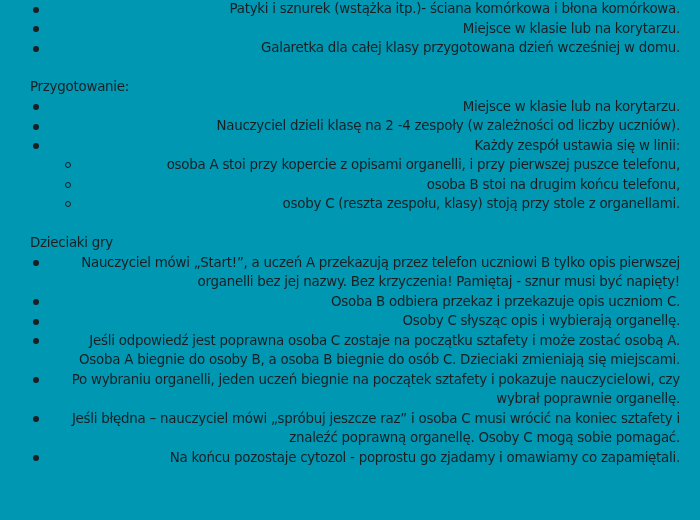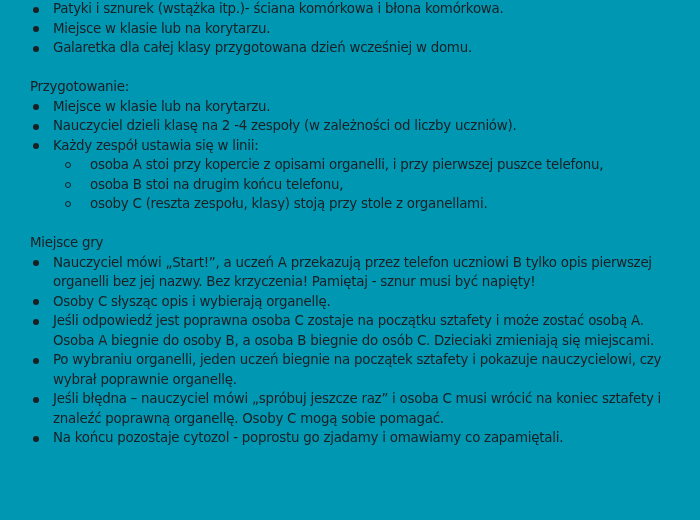--- a/index.html
+++ b/index.html
@@ -7,21 +7,21 @@
     width:700px; height:520px; overflow:hidden;
     background:#0097b2;
     color:#1a1f24;
     font-family:"DejaVu Sans", "Liberation Sans", sans-serif;
     font-size:13.4px;
     line-height:19.5px;
     letter-spacing:-0.25px;
   }
   .doc { position:relative; padding:0 20px 0 30px; }
   ul { margin:0; padding:0; list-style:none; }
-  li { position:relative; }
+  li { position:relative;text-align:right; }
   ul.l1 > li { padding-left:23px; }
   ul.l1 > li::before {
     content:""; position:absolute; left:3px; top:7.5px;
     width:6px; height:6px; border-radius:50%; background:#1a1f24;
   }
   ul.l2 { margin-left:0; }
   ul.l2 > li { padding-left:27px; margin-left:10px; }
   ul.l2 > li::before {
     content:""; position:absolute; left:2px; top:7px;
     width:4px; height:4px; border-radius:50%; border:1.3px solid #1a1f24;
@@ -52,23 +52,24 @@
       <ul class="l2">
         <li>osoba A stoi przy kopercie z opisami organelli, i przy pierwszej puszce telefonu,</li>
         <li>osoba B stoi na drugim końcu telefonu,</li>
         <li>osoby C (reszta zespołu, klasy)  stoją przy stole z organellami.</li>
       </ul>
     </li>
   </ul>
 
   <div class="gap"></div>
 
-  <span class="heading">Miejsce gry</span>
+  <span class="heading">Dzieciaki gry</span>
   <ul class="l1">
     <li>Nauczyciel mówi „Start!”, a uczeń A przekazują przez telefon uczniowi B tylko opis pierwszej organelli bez jej nazwy. Bez krzyczenia! Pamiętaj - sznur musi być napięty!</li>
+    <li>Osoba B odbiera przekaz i przekazuje opis uczniom C.</li>
     <li>Osoby C słysząc opis i wybierają organellę.</li>
     <li>Jeśli odpowiedź jest poprawna osoba C zostaje na początku sztafety i może zostać osobą A. Osoba A biegnie do osoby B, a osoba B biegnie do osób C. Dzieciaki zmieniają się miejscami.</li>
     <li>Po wybraniu organelli, jeden uczeń biegnie na początek sztafety i pokazuje nauczycielowi, czy wybrał poprawnie organellę.</li>
     <li>Jeśli błędna – nauczyciel mówi „spróbuj jeszcze raz” i osoba C musi wrócić na koniec sztafety i znaleźć poprawną organellę. Osoby C mogą sobie pomagać.</li>
     <li>Na końcu pozostaje cytozol - poprostu go zjadamy i omawiamy co zapamiętali.</li>
   </ul>
 
 </div>
 
 </body></html>

